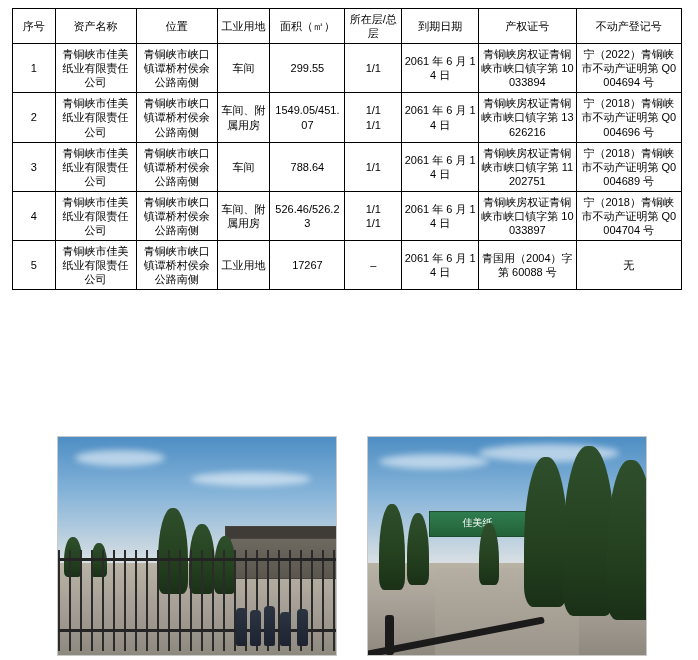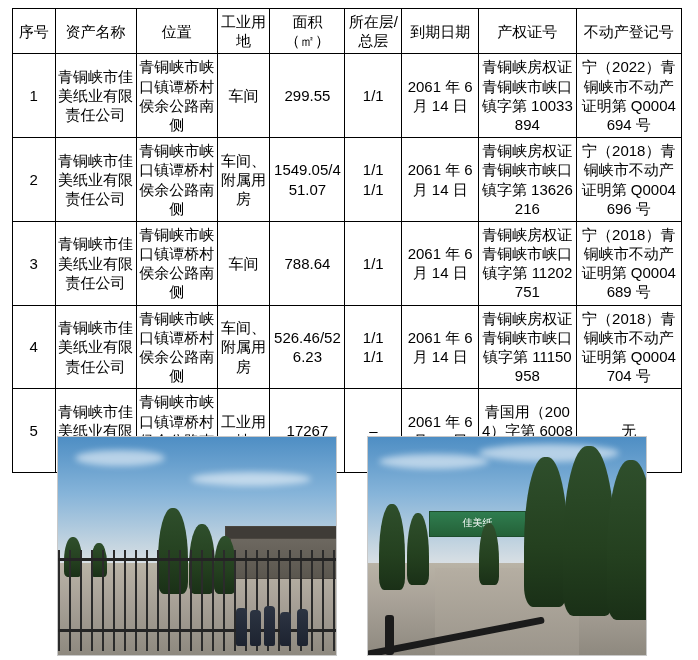--- a/index.html
+++ b/index.html
@@ -17,21 +17,21 @@
   #page {
     position: relative;
     width: 698px;
     height: 660px;
   }
   table.asset-table {
     border-collapse: collapse;
     table-layout: fixed;
     width: 670px;
     margin: 8px 0 0 12px;
-    font-size: 15px;
+    font-size: 11px;
     line-height: 1.28;
   }
   table.asset-table th,
   table.asset-table td {
     border: 1px solid #000000;
     text-align: center;
     vertical-align: middle;
     padding: 3px 2px;
     word-break: break-all;
   }
@@ -211,21 +211,21 @@
       </tr>
       <tr>
         <td>4</td>
         <td>青铜峡市佳美纸业有限责任公司</td>
         <td>青铜峡市峡口镇谭桥村侯余公路南侧</td>
         <td>车间、附属用房</td>
         <td>526.46/526.23</td>
         <td style="white-space:pre-line">1/1
 1/1</td>
         <td>2061 年 6 月 14 日</td>
-        <td>青铜峡房权证青铜峡市峡口镇字第 11150958</td>
+        <td>青铜峡房权证青铜峡市峡口镇字第 10033897</td>
         <td>宁（2018）青铜峡市不动产证明第 Q0004704 号</td>
       </tr>
       <tr>
         <td>5</td>
         <td>青铜峡市佳美纸业有限责任公司</td>
         <td>青铜峡市峡口镇谭桥村侯余公路南侧</td>
         <td>工业用地</td>
         <td>17267</td>
         <td>–</td>
         <td>2061 年 6 月 14 日</td>

